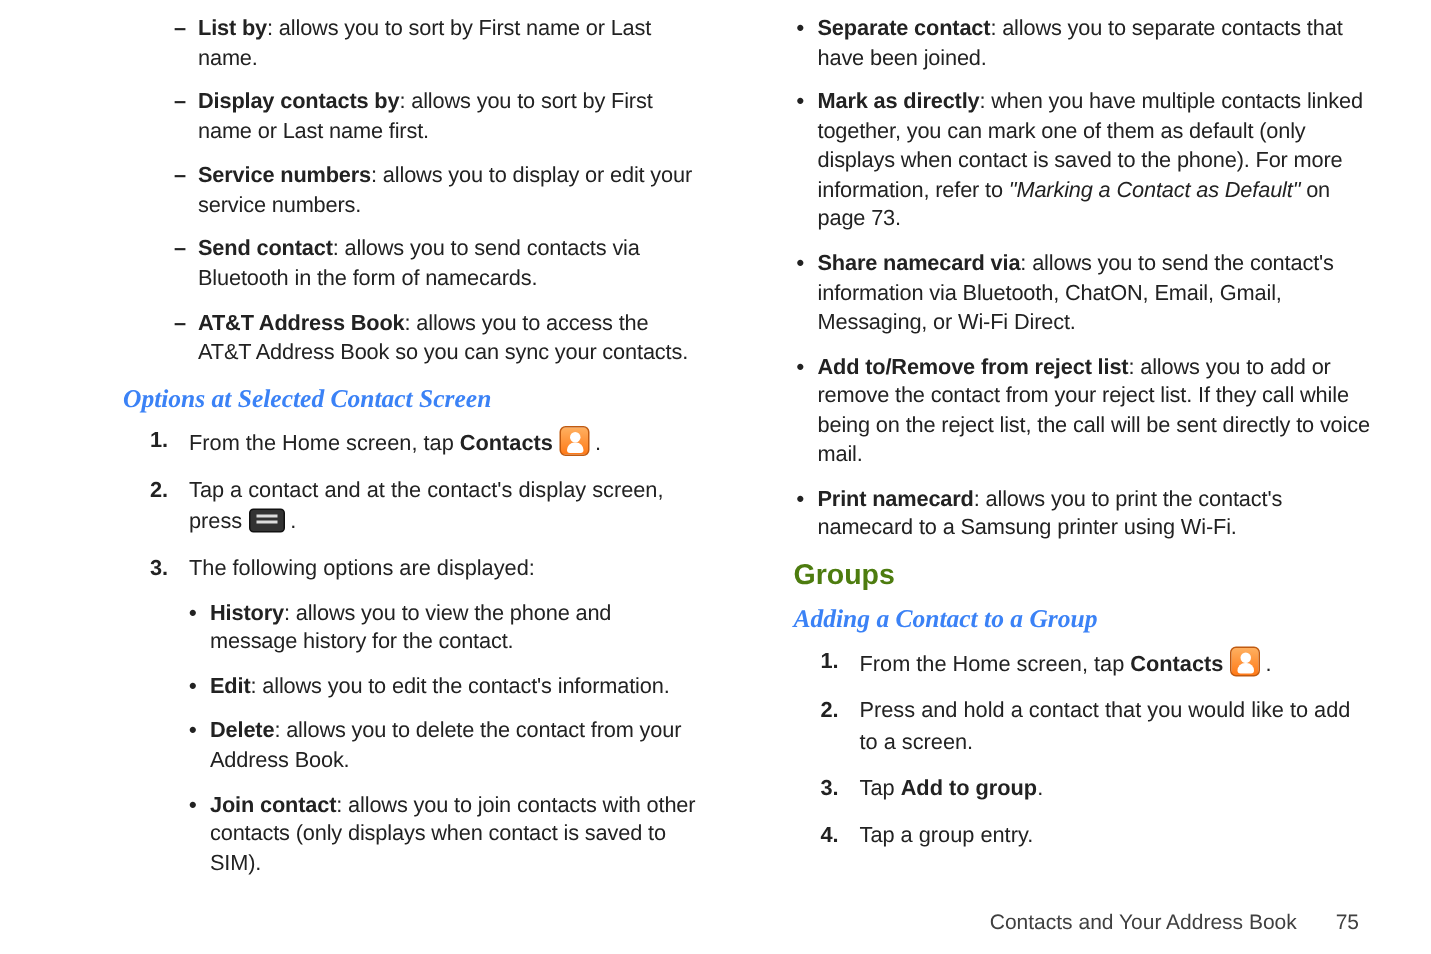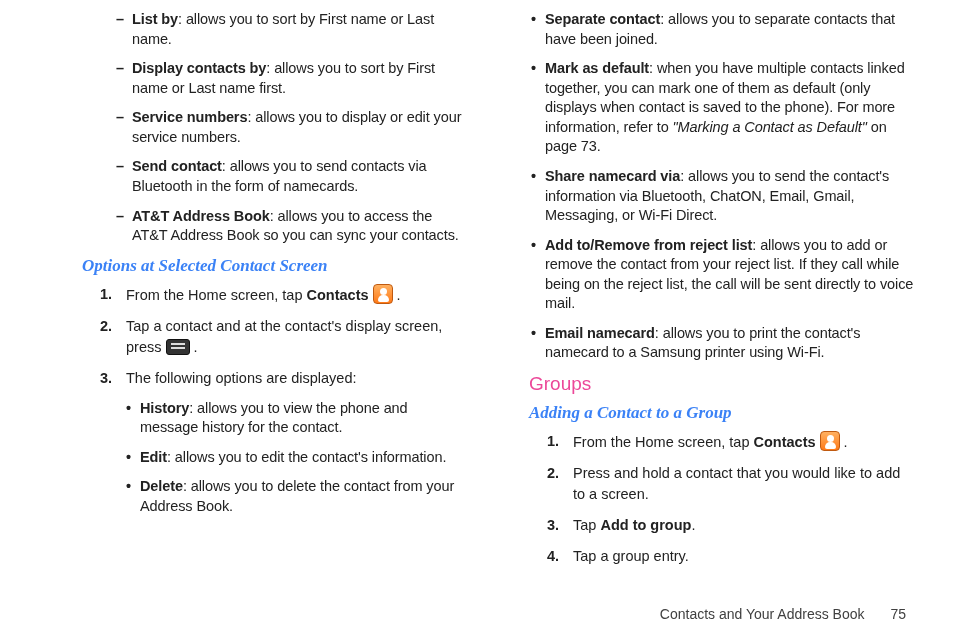--- a/index.html
+++ b/index.html
@@ -30,22 +30,22 @@
   .heading-blue {
     font-family: Georgia, 'Times New Roman', serif;
     font-style: italic;
     font-weight: bold;
     color: #3b82f6;
     font-size: 17px;
     margin: 8px 0 8px 42px;
   }
   .section-heading {
     font-family: Arial, Helvetica, sans-serif;
-    font-weight: normal;
-    color: #ec4899;
+    font-weight: bold;
+    color: #4d7c0f;
     font-size: 19px;
     margin: 10px 0 4px 42px;
   }
 
   .num-list { list-style: none; padding-left: 60px; counter-reset: step; }
   .num-item { margin-bottom: 10px; position: relative; padding-left: 26px; line-height: 1.45; }
   .num-item::before {
     counter-increment: step;
     content: counter(step) ".";
     position: absolute; left: 0; top: 0;
@@ -155,39 +155,42 @@
     <ul class="bullet-list narrow">
       <li class="bullet-item">
         <span class="lead">History</span><span>: allows you to view the phone and message history for the contact.</span>
       </li>
       <li class="bullet-item">
         <span class="lead">Edit</span><span>: allows you to edit the contact's information.</span>
       </li>
       <li class="bullet-item">
         <span class="lead">Delete</span><span>: allows you to delete the contact from your Address Book.</span>
       </li>
+      <li class="bullet-item">
+        <span class="lead">Join contact</span><span>: allows you to join contacts with other contacts (only displays when contact is saved to SIM).</span>
+      </li>
     </ul>
   </div>
 
   <div class="col">
     <ul class="bullet-list tight narrow">
       <li class="bullet-item">
         <span class="lead">Separate contact</span><span>: allows you to separate contacts that have been joined.</span>
       </li>
       <li class="bullet-item">
-        <span class="lead">Mark as default</span><span>: when you have multiple contacts linked together, you can mark one of them as default (only displays when contact is saved to the phone). For more information, refer to </span><span class="italic-ref">"Marking a Contact as Default"</span><span>  on page 73.</span>
+        <span class="lead">Mark as directly</span><span>: when you have multiple contacts linked together, you can mark one of them as default (only displays when contact is saved to the phone). For more information, refer to </span><span class="italic-ref">"Marking a Contact as Default"</span><span>  on page 73.</span>
       </li>
       <li class="bullet-item">
         <span class="lead">Share namecard via</span><span>: allows you to send the contact's information via Bluetooth, ChatON, Email, Gmail, Messaging, or Wi-Fi Direct.</span>
       </li>
       <li class="bullet-item">
         <span class="lead">Add to/Remove from reject list</span><span>: allows you to add or remove the contact from your reject list. If they call while being on the reject list, the call will be sent directly to voice mail.</span>
       </li>
       <li class="bullet-item">
-        <span class="lead">Email namecard</span><span>: allows you to print the contact's namecard to a Samsung printer using Wi-Fi.</span>
+        <span class="lead">Print namecard</span><span>: allows you to print the contact's namecard to a Samsung printer using Wi-Fi.</span>
       </li>
     </ul>
 
     <div class="section-heading">Groups</div>
     <div class="heading-blue">Adding a Contact to a Group</div>
 
     <ol class="num-list">
       <li class="num-item">
         <span>From the Home screen, tap </span><span class="inline-bold">Contacts</span><span> </span><span class="icon-contacts"></span><span> .</span>
       </li>

